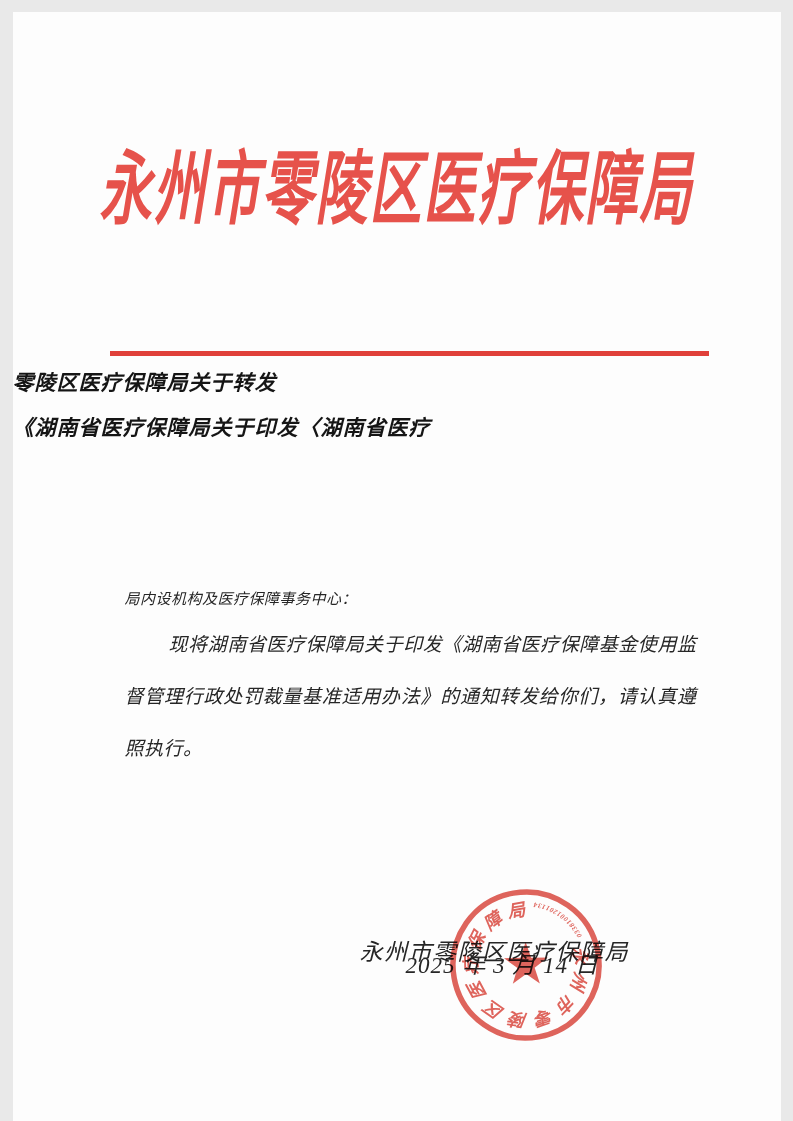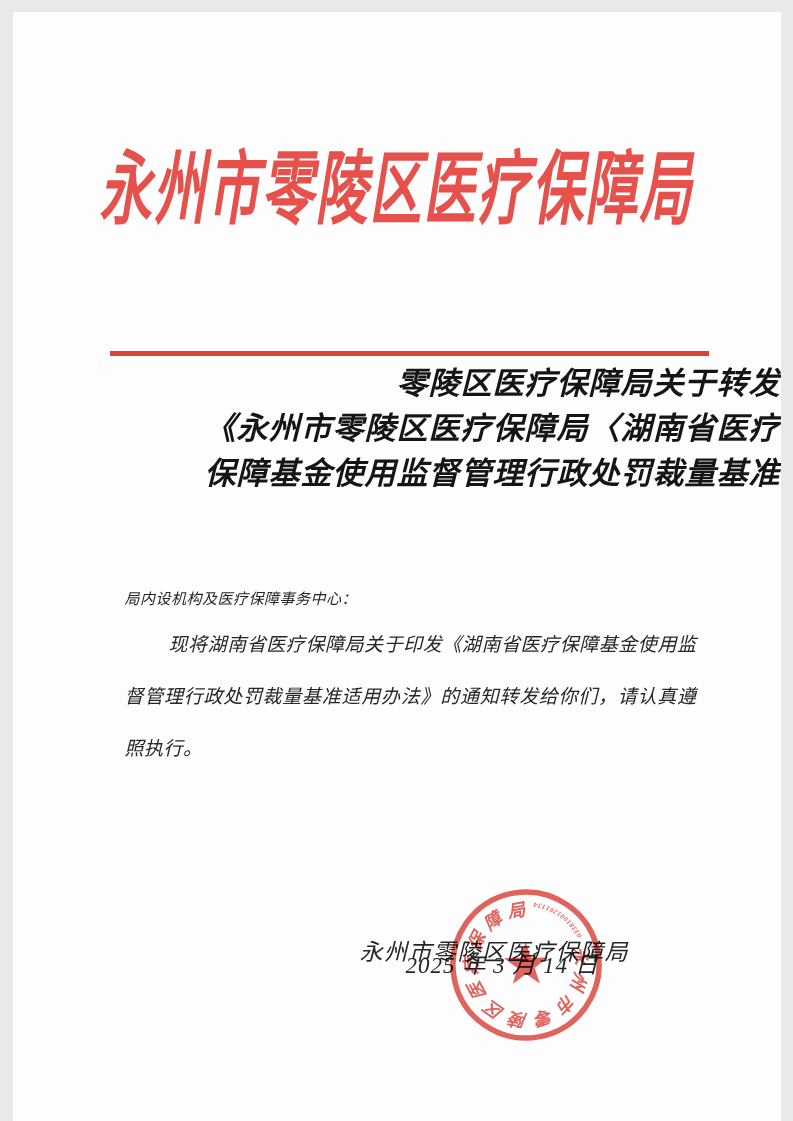--- a/index.html
+++ b/index.html
@@ -40,22 +40,22 @@
     height: 5px;
     background: var(--divider-red, #e0403a);
   }
 
   
   .doc-title {
     position: absolute;
     top: 349px;
     left: 0;
     width: 100%;
-    text-align: right;
-    font-size: 31px;
+    text-align: left;
+    font-size: 21px;
     font-weight: bold;
     line-height: 45px;
     color: var(--title-black, #151515);
     letter-spacing: 1px;
   }
 
   
   .addressee {
     position: absolute;
     top: 575px;
@@ -119,22 +119,21 @@
 <body>
 
 <div class="page">
 
   <h1 class="letterhead">永州市零陵区医疗保障局</h1>
 
   <div class="red-divider"></div>
 
   <div class="doc-title">
     <div>零陵区医疗保障局关于转发</div>
-    <div>《永州市零陵区医疗保障局〈湖南省医疗</div>
-    <div>保障基金使用监督管理行政处罚裁量基准</div>
+    <div>《湖南省医疗保障局关于印发〈湖南省医疗</div>
   </div>
 
   <div class="addressee">局内设机构及医疗保障事务中心：</div>
 
   <p class="body-paragraph">现将湖南省医疗保障局关于印发《湖南省医疗保障基金使用监督管理行政处罚裁量基准适用办法》的通知转发给你们，请认真遵照执行。</p>
 
   <div class="signature-org">永州市零陵区医疗保障局</div>
 
   <div class="signature-date">2025 年 3 月 14 日</div>
 

